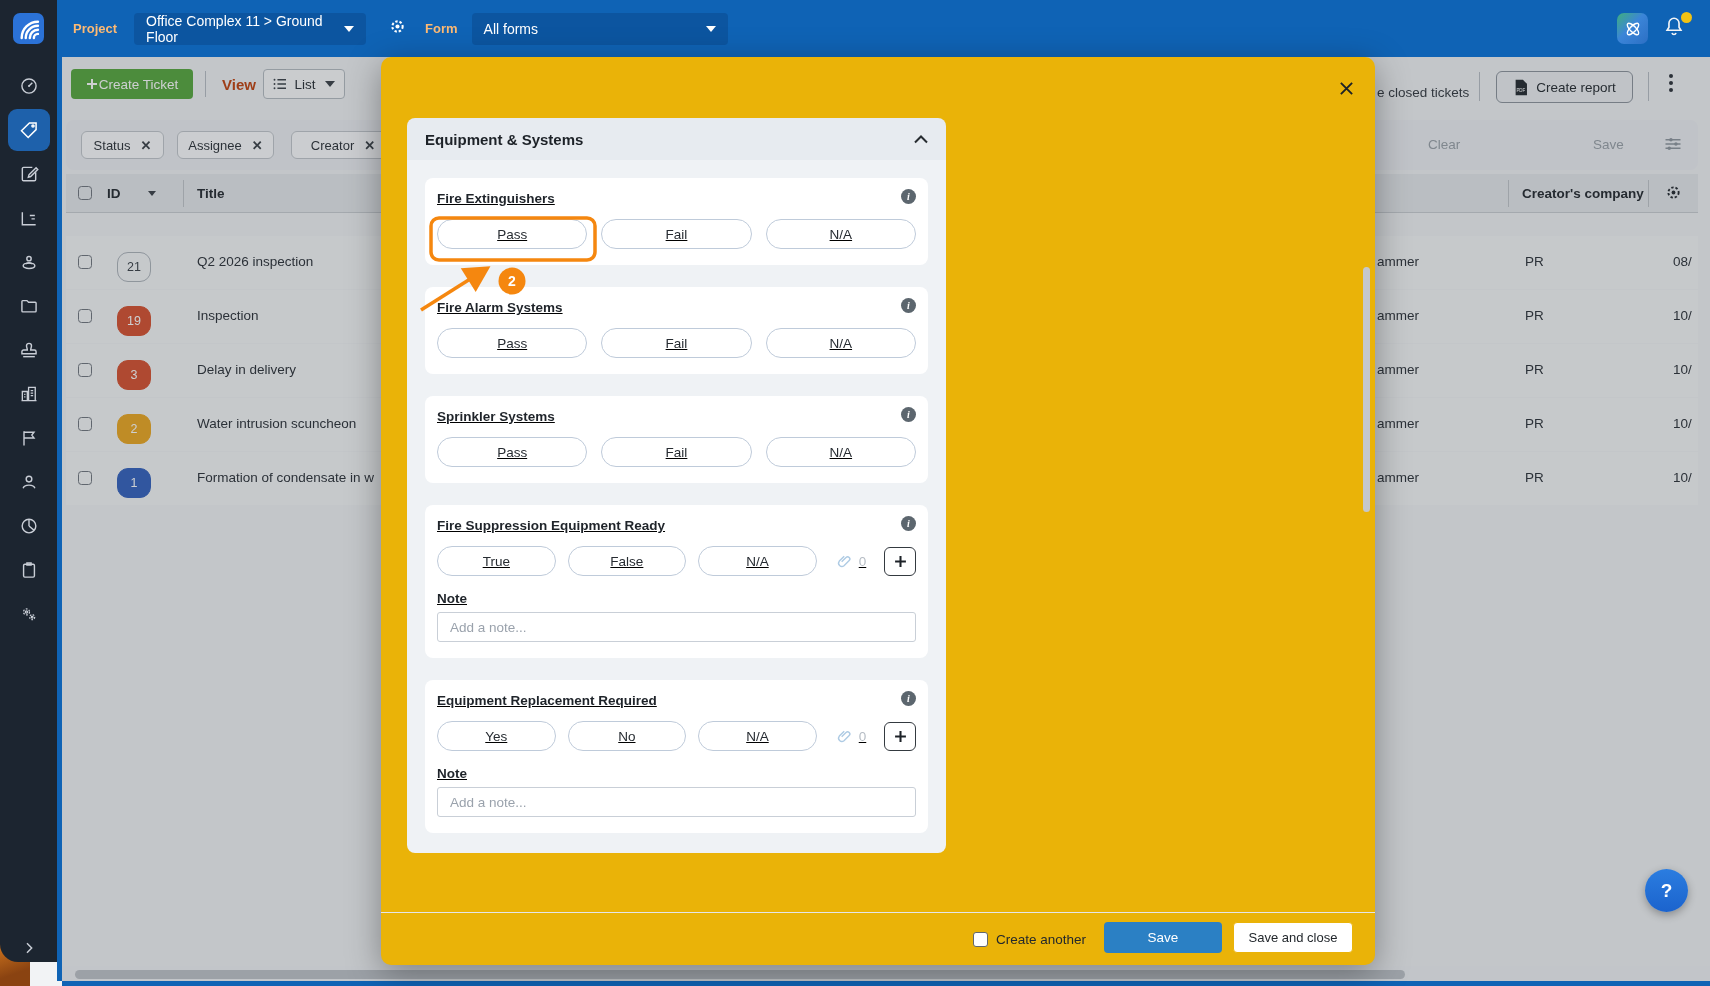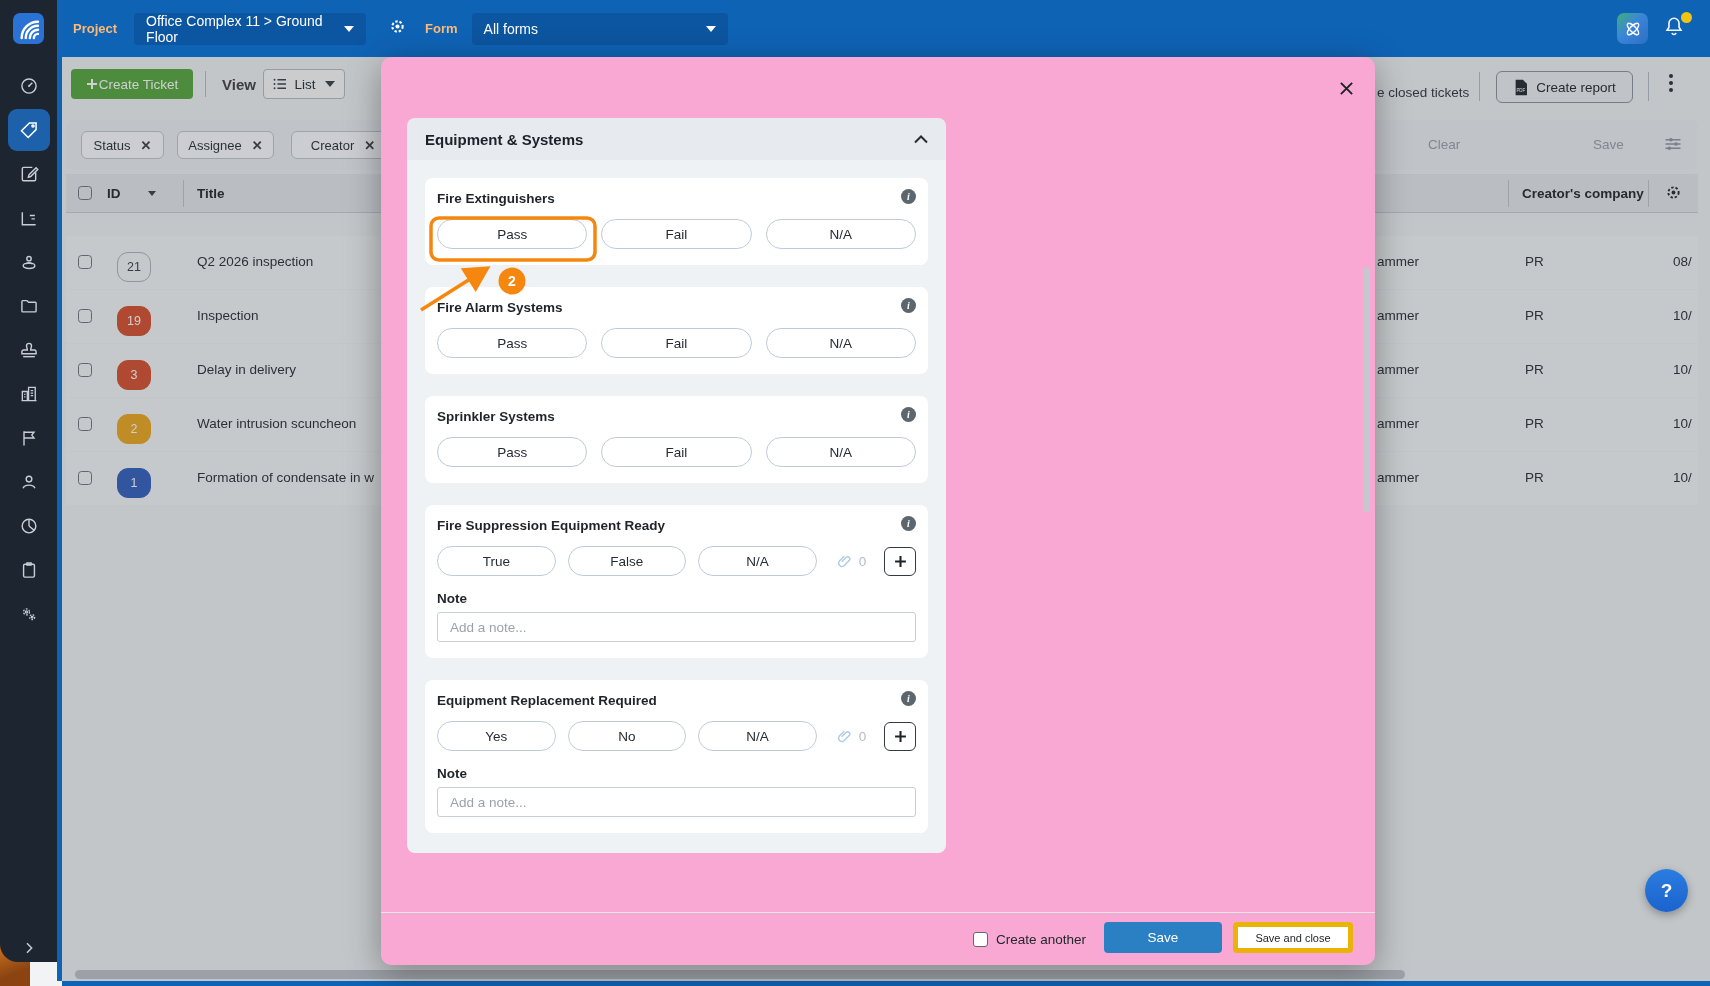--- a/index.html
+++ b/index.html
@@ -24,21 +24,21 @@
   .side-icons { position:absolute; left:0; top:64px; width:57px; display:flex; flex-direction:column; align-items:center; }
   .side-item { width:42px; height:44px; display:flex; align-items:center; justify-content:center; color:#C9CED6; cursor:pointer; }
   .side-item.active { background:#1E61AB; border-radius:9px; height:42px; margin:1px 0; color:#fff; }
   .side-expand { position:absolute; left:0; top:940px; width:57px; display:flex; justify-content:center; color:#C9CED6; cursor:pointer; }
   .accent-left { position:absolute; left:57px; top:57px; width:5px; height:924px; background:#0F63B5; z-index:6; }
   .bottom-blue { position:absolute; left:62px; top:981px; width:1648px; height:5px; background:#0F63B5; z-index:6; }
 
   
   .content { position:absolute; left:62px; top:57px; width:1648px; height:924px; background:#f2f3f5; z-index:1; }
   .btn-create { position:absolute; left:9px; top:12px; width:122px; height:30px; background:#56A73C; border:none; border-radius:4px; color:#fff; font-size:13.5px; display:flex; align-items:center; justify-content:center; gap:1px; cursor:pointer; }
-  .view-label { position:absolute; left:160px; top:19px; font-weight:bold; font-size:15px; color:#404040; }
+  .view-label { position:absolute; left:160px; top:19px; font-weight:bold; font-size:15px; color:#c2410c; }
   .vsep { position:absolute; width:1px; background:#b9bec4; }
   .btn-list { position:absolute; left:201px; top:12px; width:82px; height:30px; background:#fbfcfc; border:1px solid #b6bcc2; border-radius:4px; font-size:13.5px; color:#272c31; display:flex; align-items:center; justify-content:center; gap:7px; cursor:pointer; }
   .btn-list .caret-down { border-top-color:#3a4046; margin-left:2px; }
   .closed-tickets { position:absolute; left:1315px; top:20px; font-size:13.5px; color:#33383e;margin-top:8px; }
   .btn-report { position:absolute; left:1434px; top:14px; width:137px; height:32px; background:#eef0f2; border:1px solid #8d949c; border-radius:6px; font-size:13.5px; color:#23282d; display:flex; align-items:center; justify-content:center; gap:8px; cursor:pointer; }
   .kebab { position:absolute; left:1607px; top:17px; display:flex; flex-direction:column; gap:3px; cursor:pointer; }
   .kebab i { width:4px; height:4px; border-radius:50%; background:#2b3036; }
 
   .filterbar { position:absolute; left:4px; top:63px; width:1632px; height:50px; background:#eef0f3; border-radius:8px; }
   .chip { position:absolute; top:11px; height:28px; background:#fdfdfe; border:1px solid #c3c7cc; border-radius:6px; font-size:13px; color:#2b3036; display:flex; align-items:center; justify-content:center; gap:10px; cursor:pointer; }
@@ -50,46 +50,46 @@
   .cbx { position:absolute; width:14px; height:14px; border:1.5px solid #70767d; border-radius:3.5px; background:transparent; cursor:pointer; }
   .badge { position:absolute; left:51px; top:16px; width:34px; height:30px; border-radius:11px; border:1px solid transparent; font-size:12.5px; display:flex; align-items:center; justify-content:center; }
   .colrule { position:absolute; top:6px; height:27px; width:1px; background:#c2c6ca; }
 
   
   .dim { position:absolute; left:62px; top:57px; width:1648px; height:924px; background:rgba(47,54,61,0.24); z-index:8; }
   .hscroll { position:absolute; left:62px; top:966px; width:1648px; height:15px; background:#c2c5c9; z-index:9; }
   .hthumb { position:absolute; left:13px; top:4px; width:1330px; height:9px; border-radius:4.5px; background:#9ca1a7; cursor:pointer; }
 
   
-  .modal { position:absolute; left:381px; top:57px; width:994px; height:908px; background:#f9a8d4; border-radius:10px; box-shadow:0 8px 34px rgba(0,0,0,.35); z-index:10; }
+  .modal { position:absolute; left:381px; top:57px; width:994px; height:908px; background:#eab308; border-radius:10px; box-shadow:0 8px 34px rgba(0,0,0,.35); z-index:10; }
   .modal-close { position:absolute; left:952px; top:18px; width:26px; height:26px; display:flex; align-items:center; justify-content:center; cursor:pointer; }
   .section { position:absolute; left:26px; top:61px; width:539px; }
   .sec-head { height:42px; background:#E7EBF0; border-radius:8px 8px 0 0; display:flex; align-items:center; padding:0 18px; cursor:pointer; }
   .sec-head .t { font-weight:bold; font-size:15px; color:#1d2228; }
   .sec-head .chev { margin-left:auto; }
   .sec-body { background:#EFF2F5; border-radius:0 0 8px 8px; padding:18px 18px 20px; display:flex; flex-direction:column; gap:22px; }
-  .card { background:#fff; border-radius:8px; padding:13px 12px 16px; position:relative; }
+  .card { background:#fff; border-radius:8px; padding:13px 12px 16px; position:relative;text-decoration:underline; }
   .f-label { font-weight:bold; font-size:13.5px; color:#1f242a; }
   .info { position:absolute; right:12px; top:11px; width:15px; height:15px; border-radius:50%; background:#5C666E; color:#fff; font-size:10px; font-weight:bold; font-family:"Liberation Serif",serif; font-style:italic; display:flex; align-items:center; justify-content:center; cursor:pointer; }
   .pills { display:flex; align-items:center; margin-top:13px; }
   .pill { height:30px; border:1px solid #BFCBDA; border-radius:15px; background:#fff; font-size:13.5px; color:#272c32; display:flex; align-items:center; justify-content:center; cursor:pointer; }
   .pill.wide { width:152px; margin-right:14px; }
   .pill.norm { width:120px; margin-right:12px; }
   .attach { display:flex; align-items:center; margin-left:7px; gap:6px; }
   .attach .cnt { font-size:13.5px; color:#b6bdc5; }
   .plusbtn { width:32px; height:29px; border:1.5px solid #343a40; border-radius:6px; background:#fff; margin-left:18px; display:flex; align-items:center; justify-content:center; cursor:pointer; }
   .note-label { font-weight:bold; font-size:13.5px; color:#1f242a; margin-top:15px; }
   .note-input { margin-top:6px; width:100%; height:30px; border:1px solid #C9CFD7; border-radius:3px; font-size:13.5px; color:#2b3036; padding:0 12px; outline:none; font-family:"Liberation Sans",sans-serif; }
   .note-input::placeholder { color:#9AA2AC; }
   .m-scroll { position:absolute; left:982px; top:210px; width:7px; height:245px; background:#c5c8cc; border-radius:3.5px; cursor:pointer; }
   .m-footline { position:absolute; left:0; top:855px; width:994px; height:1px; background:#e4e7ea; }
   .m-cbx { position:absolute; left:592px; top:875px; width:15px; height:15px; border:1.5px solid #62686e; border-radius:3px; background:#fff; cursor:pointer; }
   .m-cbx-label { position:absolute; left:615px; top:875px; font-size:13.5px; color:#23282d; }
   .btn-save { position:absolute; left:723px; top:865px; width:118px; height:31px; background:#2B80C4; border:none; border-radius:4px; color:#fff; font-size:13.5px; cursor:pointer; }
-  .btn-saveclose { position:absolute; left:852px; top:865px; width:120px; height:31px; background:#fff; border:5px solid #eab308; border-radius:4px; color:#23282d; font-size:11px; cursor:pointer; }
+  .btn-saveclose { position:absolute; left:852px; top:865px; width:120px; height:31px; background:#fff; border:1px solid #eab308; border-radius:4px; color:#23282d; font-size:13px; cursor:pointer; }
 
   .anno { position:absolute; left:0; top:0; width:1710px; height:986px; z-index:12; pointer-events:none; }
   .help { position:absolute; left:1645px; top:869px; width:43px; height:43px; border-radius:50%; background:linear-gradient(180deg,#2b7de0,#1b63cd); color:#fff; font-size:19px; font-weight:bold; display:flex; align-items:center; justify-content:center; box-shadow:0 3px 8px rgba(0,0,0,.3); z-index:13; cursor:pointer; }
 </style>
 </head>
 <body>
 
 <div class="app">
 
   <div class="topbar">

